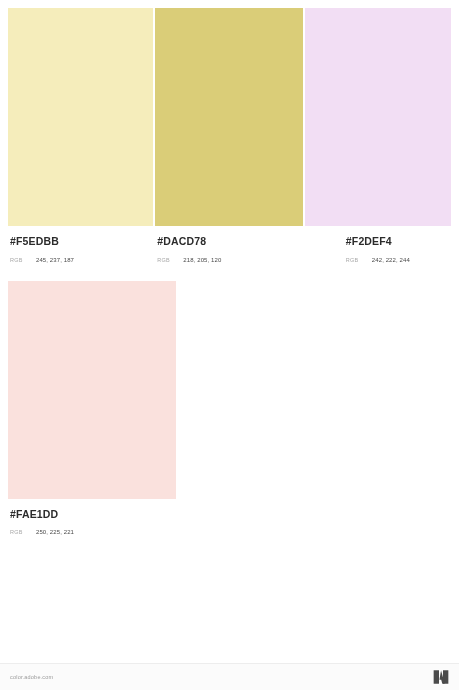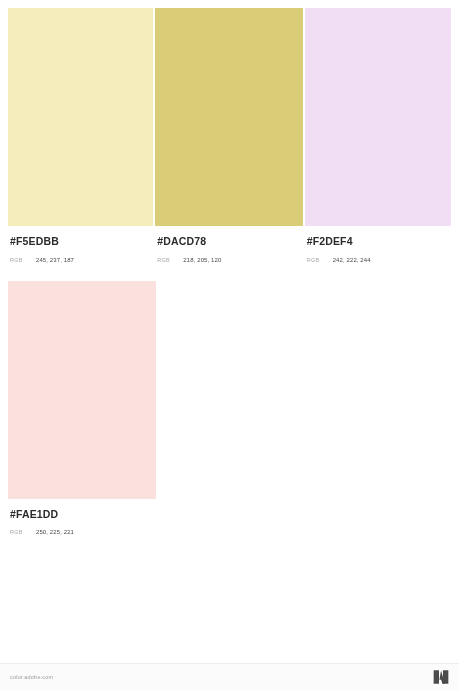--- a/index.html
+++ b/index.html
@@ -130,39 +130,39 @@
       <div class="swatch-chip" style="height:218px; background:#DACD78;"></div>
       <div class="swatch-info">
         <div class="swatch-hex">#DACD78</div>
         <div class="swatch-rgb-line">
           <span class="rgb-label">RGB</span>
           <span class="rgb-value">218, 205, 120</span>
         </div>
       </div>
     </div>
 
-    <div class="swatch-cell" style="width:147px;">
+    <div class="swatch-cell" style="width:147px;align-items:center;">
       <div class="swatch-chip" style="height:218px; background:#F2DEF4;"></div>
       <div class="swatch-info">
         <div class="swatch-hex">#F2DEF4</div>
         <div class="swatch-rgb-line">
           <span class="rgb-label">RGB</span>
           <span class="rgb-value">242, 222, 244</span>
         </div>
       </div>
     </div>
 
   </div>
 
   <div class="row-gap"></div>
 
   <div class="swatch-row">
 
 
-    <div class="swatch-cell" style="width:148px;">
+    <div class="swatch-cell" style="width:168px;">
       <div class="swatch-chip" style="height:218px; background:#FAE1DD;"></div>
       <div class="swatch-info">
         <div class="swatch-hex">#FAE1DD</div>
         <div class="swatch-rgb-line">
           <span class="rgb-label">RGB</span>
           <span class="rgb-value">250, 225, 221</span>
         </div>
       </div>
     </div>
 

